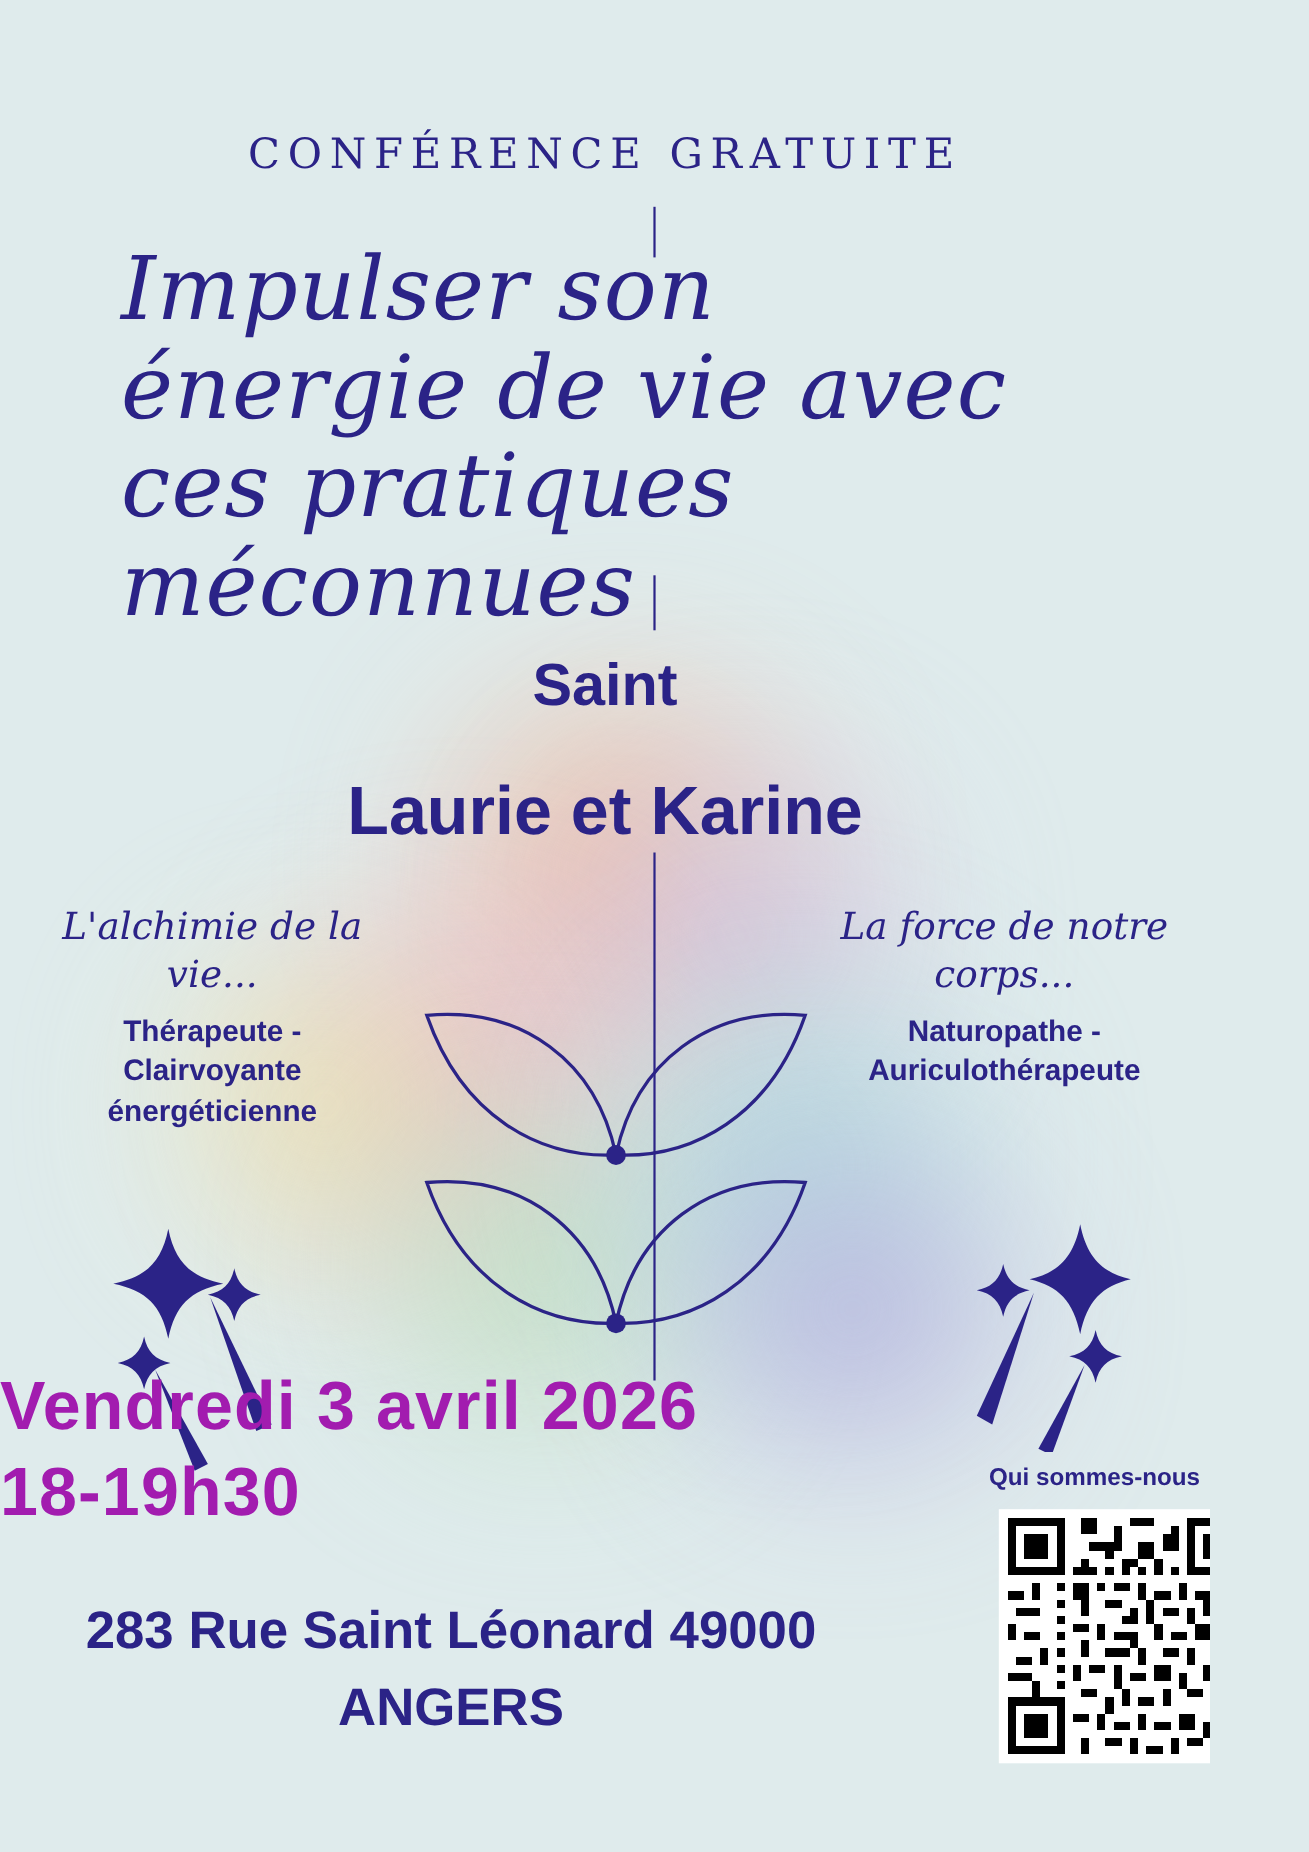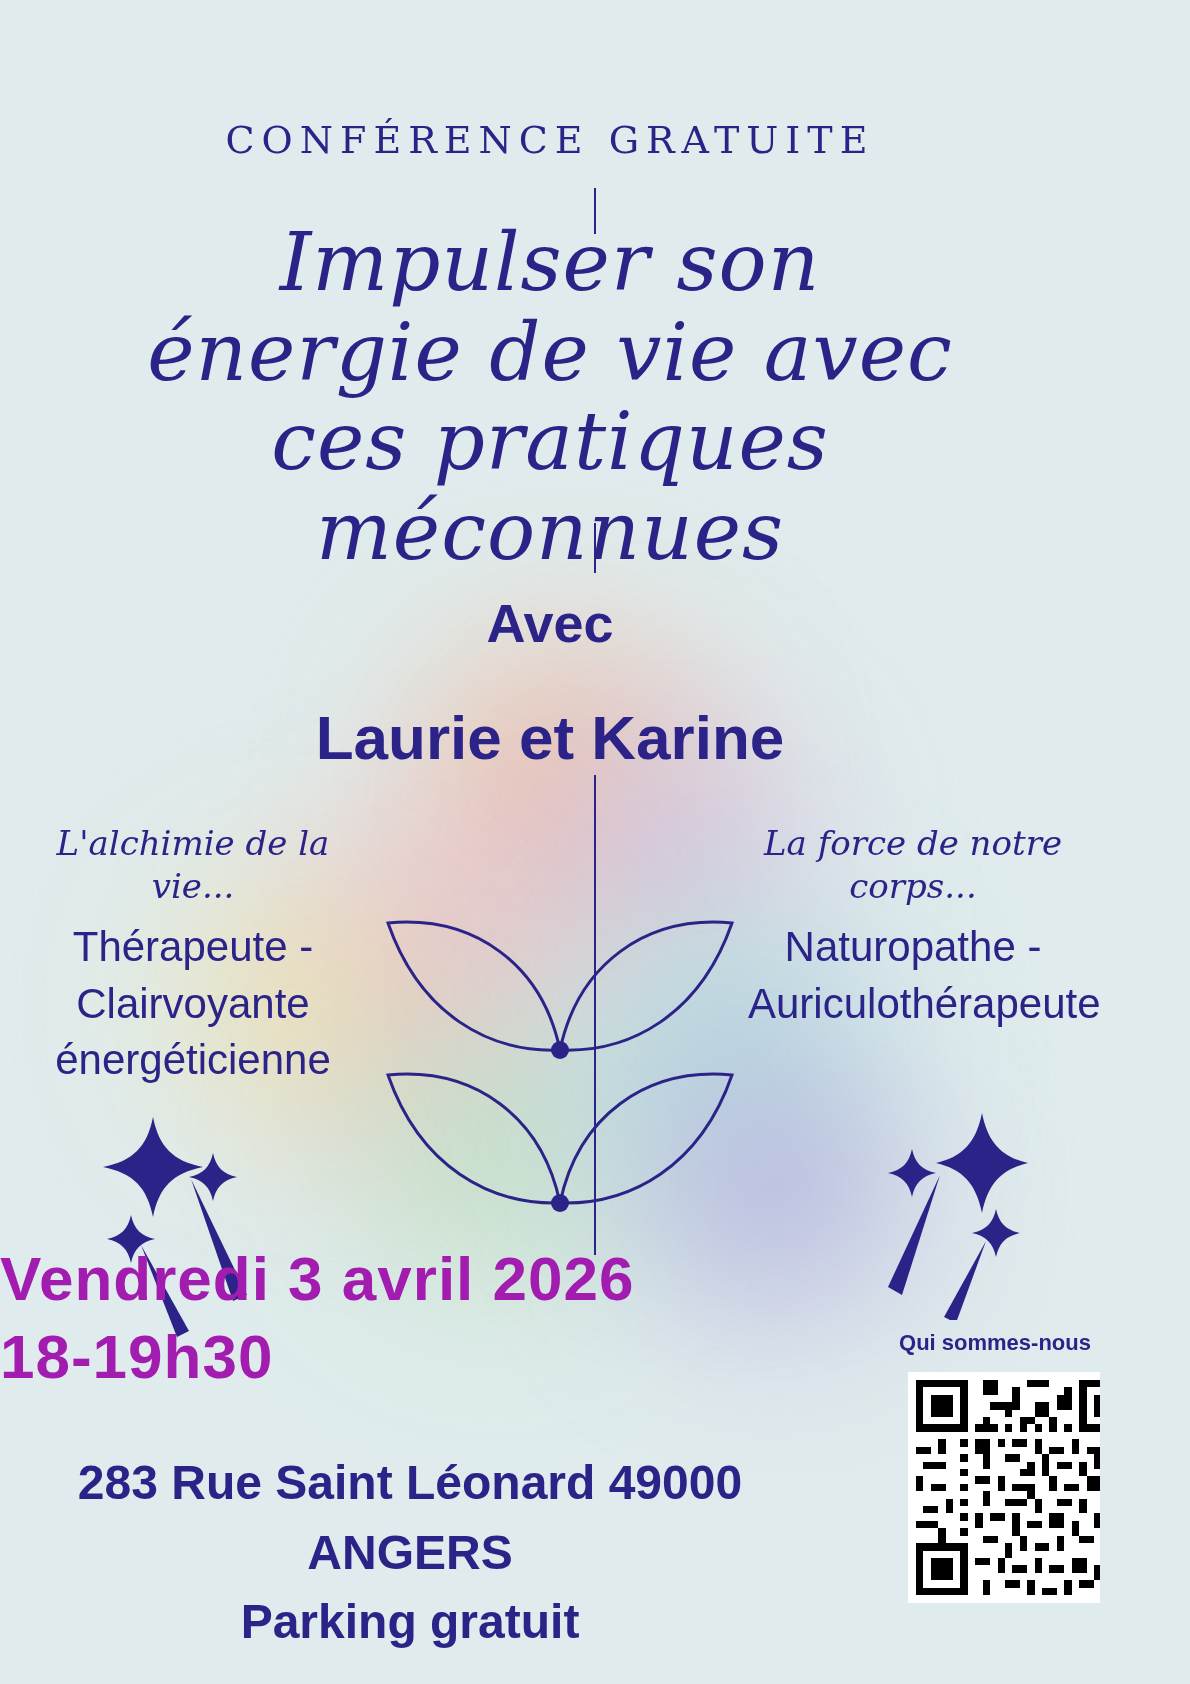--- a/index.html
+++ b/index.html
@@ -92,21 +92,21 @@
     width: 2px;
     height: 46px;
     background: #2b2387;
   }
 
   .title {
     position: absolute;
     left: 110px;
     right: 110px;
     top: 218px;
-    text-align: center;
+    text-align: left;
     font-family: "DejaVu Serif", serif;
     font-style: italic;
     font-size: 80px;
     line-height: 1.12;
     letter-spacing: 1px;
   }
 
   .rule-mid {
     position: absolute;
     left: 594px;
@@ -153,22 +153,22 @@
   .col-right { left: 748px; top: 822px; text-align: center; }
 
   .col-script {
     font-family: "DejaVu Serif", serif;
     font-style: italic;
     font-size: 34px;
     line-height: 1.25;
     margin-bottom: 12px;
   }
   .col-role {
-    font-size: 42px;
-    font-weight: normal;
+    font-size: 27px;
+    font-weight: bold;
     line-height: 1.35;
   }
 
   
   .plant {
     position: absolute;
     left: 370px;
     top: 885px;
     width: 380px;
     height: 340px;
@@ -241,21 +241,21 @@
   </div>
 
   <div class="kicker ink">CONFÉRENCE GRATUITE</div>
 
   <div class="rule-top"></div>
 
   <div class="title ink">Impulser son énergie de vie avec ces pratiques méconnues</div>
 
   <div class="rule-mid"></div>
 
-  <div class="avec ink">Avec</div>
+  <div class="avec ink">Saint</div>
   <div class="names ink">Laurie et Karine</div>
 
   <div class="rule-long"></div>
 
   <div class="col col-left">
     <div class="col-script ink">L'alchimie de la vie...</div>
     <div class="col-role ink">Thérapeute - Clairvoyante énergéticienne</div>
   </div>
 
   <div class="col col-right">
@@ -298,21 +298,20 @@
     </g>
   </svg>
 
   <div class="date">
     <div>Vendredi 3 avril 2026</div>
     <div>18-19h30</div>
   </div>
 
   <div class="address ink">
     <div>283 Rue Saint Léonard 49000 ANGERS</div>
-    <div>Parking gratuit</div>
   </div>
 
   <div class="qr-label ink">Qui sommes-nous</div>
   <div class="qr-box">
     <svg viewBox="0 0 29 29" width="215" height="215" shape-rendering="crispEdges">
       <rect width="29" height="29" fill="#ffffff"></rect>
       <g fill="#000000">
 
         <rect x="0" y="0" width="7" height="1"></rect>
           <rect x="0" y="6" width="7" height="1"></rect>

